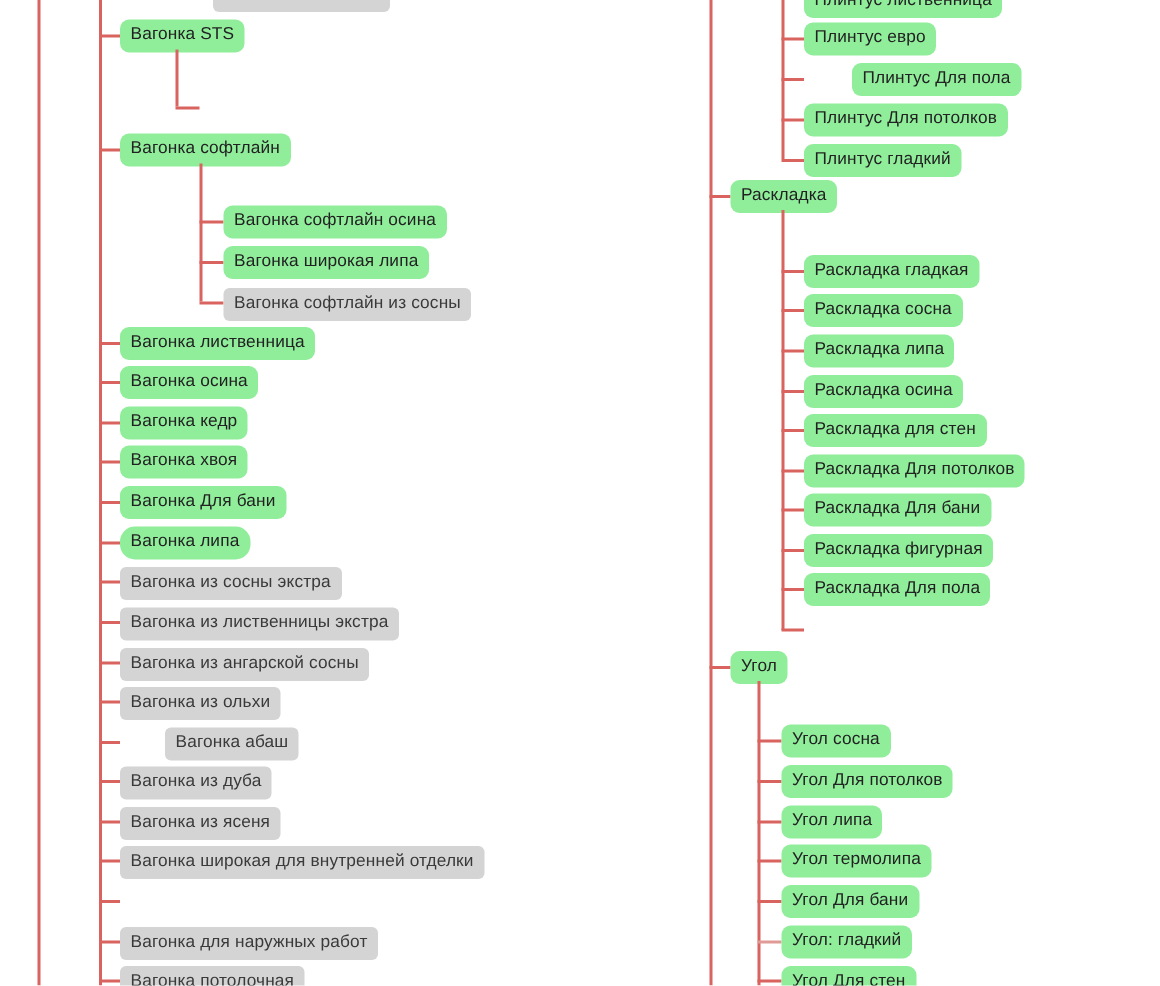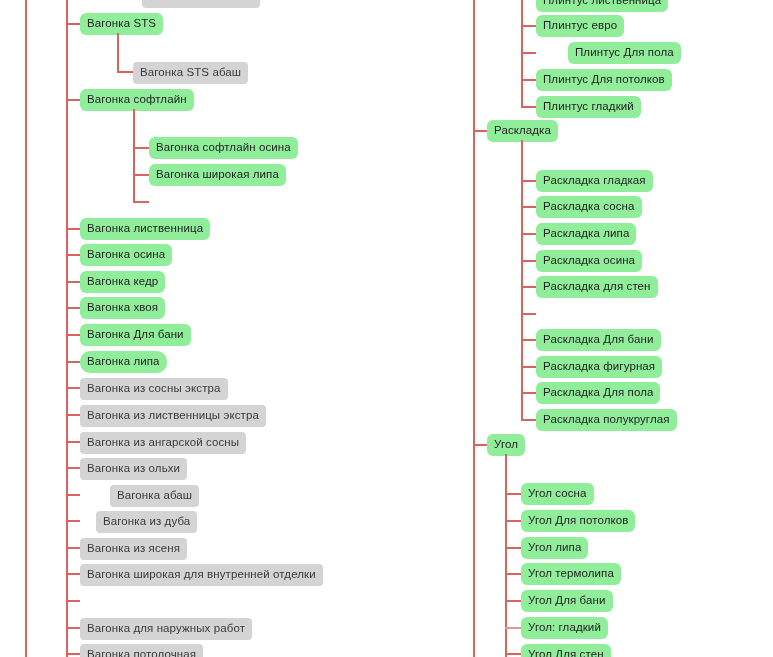--- a/index.html
+++ b/index.html
@@ -49,33 +49,33 @@
 
   <div class="trunk" style="left:66px;top:0px;height:657px;"></div>
 
   <div class="node grey" style="left:142px;top:-12px;width:104px;height:14px;padding:3px 7px;"></div>
 
   <div class="stub" style="left:66px;top:23px;width:14px;"></div>
   <div class="node green" style="left:80px;top:13px;">Вагонка STS</div>
 
   <div class="trunk" style="left:117px;top:33px;height:38px;"></div>
   <div class="stub" style="left:117px;top:71px;width:16px;"></div>
-  <div class="node grey" style="left:133px;top:62px;">Вагонка STS абаш</div>
 
   <div class="stub" style="left:66px;top:99px;width:14px;"></div>
   <div class="node green" style="left:80px;top:89px;">Вагонка софтлайн</div>
   <div class="trunk" style="left:133px;top:109px;height:92px;"></div>
 
   <div class="stub" style="left:133px;top:147px;width:16px;"></div>
   <div class="node green" style="left:149px;top:137px;">Вагонка софтлайн осина</div>
 
   <div class="stub" style="left:133px;top:174px;width:16px;"></div>
   <div class="node green" style="left:149px;top:164px;">Вагонка широкая липа</div>
 
   <div class="stub" style="left:133px;top:201px;width:16px;"></div>
+  <div class="node grey" style="left:149px;top:192px;">Вагонка софтлайн из сосны</div>
 
   <div class="stub" style="left:66px;top:228px;width:14px;"></div>
   <div class="node green" style="left:80px;top:218px;">Вагонка лиственница</div>
 
   <div class="stub" style="left:66px;top:254px;width:14px;"></div>
   <div class="node green" style="left:80px;top:244px;">Вагонка осина</div>
 
   <div class="stub" style="left:66px;top:281px;width:14px;"></div>
   <div class="node green" style="left:80px;top:271px;">Вагонка кедр</div>
 
@@ -97,21 +97,21 @@
   <div class="stub" style="left:66px;top:441px;width:14px;"></div>
   <div class="node grey" style="left:80px;top:432px;">Вагонка из ангарской сосны</div>
 
   <div class="stub" style="left:66px;top:467px;width:14px;"></div>
   <div class="node grey" style="left:80px;top:458px;">Вагонка из ольхи</div>
 
   <div class="stub" style="left:66px;top:494px;width:14px;"></div>
   <div class="node grey" style="left:80px;top:485px;margin-left:30px;">Вагонка абаш</div>
 
   <div class="stub" style="left:66px;top:520px;width:14px;"></div>
-  <div class="node grey" style="left:80px;top:511px;margin-left:16px;">Вагонка из дуба</div>
+  <div class="node grey" style="left:80px;top:511px;">Вагонка из дуба</div>
 
   <div class="stub" style="left:66px;top:547px;width:14px;"></div>
   <div class="node grey" style="left:80px;top:538px;">Вагонка из ясеня</div>
 
   <div class="stub" style="left:66px;top:573px;width:14px;"></div>
   <div class="node grey" style="left:80px;top:564px;">Вагонка широкая для внутренней отделки</div>
 
   <div class="stub" style="left:66px;top:600px;width:14px;"></div>
 
   <div class="stub" style="left:66px;top:627px;width:14px;"></div>
@@ -151,32 +151,32 @@
   <div class="stub" style="left:521px;top:233px;width:15px;"></div>
   <div class="node green" style="left:536px;top:223px;">Раскладка липа</div>
 
   <div class="stub" style="left:521px;top:260px;width:15px;"></div>
   <div class="node green" style="left:536px;top:250px;">Раскладка осина</div>
 
   <div class="stub" style="left:521px;top:286px;width:15px;"></div>
   <div class="node green" style="left:536px;top:276px;">Раскладка для стен</div>
 
   <div class="stub" style="left:521px;top:313px;width:15px;"></div>
+  <div class="node green" style="left:536px;top:303px;">Раскладка Для потолков</div>
 
   <div class="stub" style="left:521px;top:339px;width:15px;"></div>
   <div class="node green" style="left:536px;top:329px;">Раскладка Для бани</div>
 
   <div class="stub" style="left:521px;top:366px;width:15px;"></div>
   <div class="node green" style="left:536px;top:356px;">Раскладка фигурная</div>
 
   <div class="stub" style="left:521px;top:392px;width:15px;"></div>
   <div class="node green" style="left:536px;top:382px;">Раскладка Для пола</div>
 
   <div class="stub" style="left:521px;top:419px;width:15px;"></div>
-  <div class="node green" style="left:536px;top:409px;">Раскладка полукруглая</div>
 
   <div class="stub" style="left:473px;top:444px;width:14px;"></div>
   <div class="node green" style="left:487px;top:434px;">Угол</div>
   <div class="trunk" style="left:505px;top:454px;height:203px;"></div>
 
   <div class="stub" style="left:505px;top:493px;width:16px;"></div>
   <div class="node green" style="left:521px;top:483px;">Угол сосна</div>
 
   <div class="stub" style="left:505px;top:520px;width:16px;"></div>
   <div class="node green" style="left:521px;top:510px;">Угол Для потолков</div>

